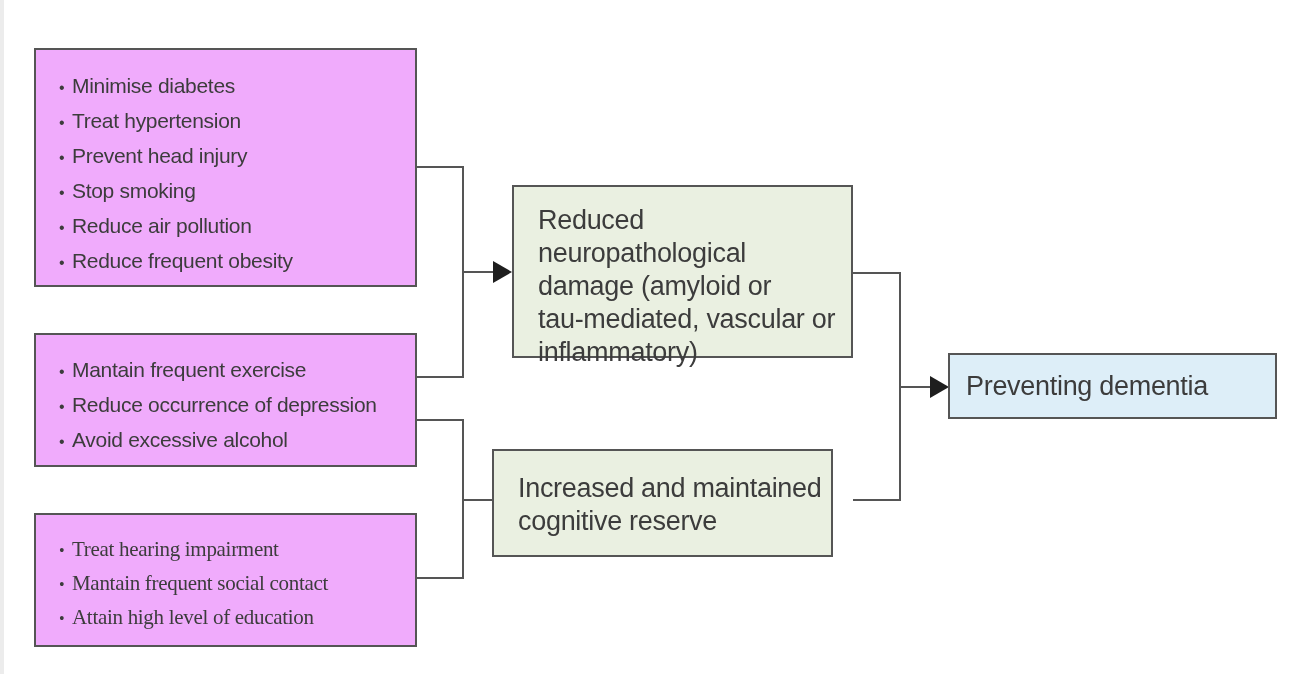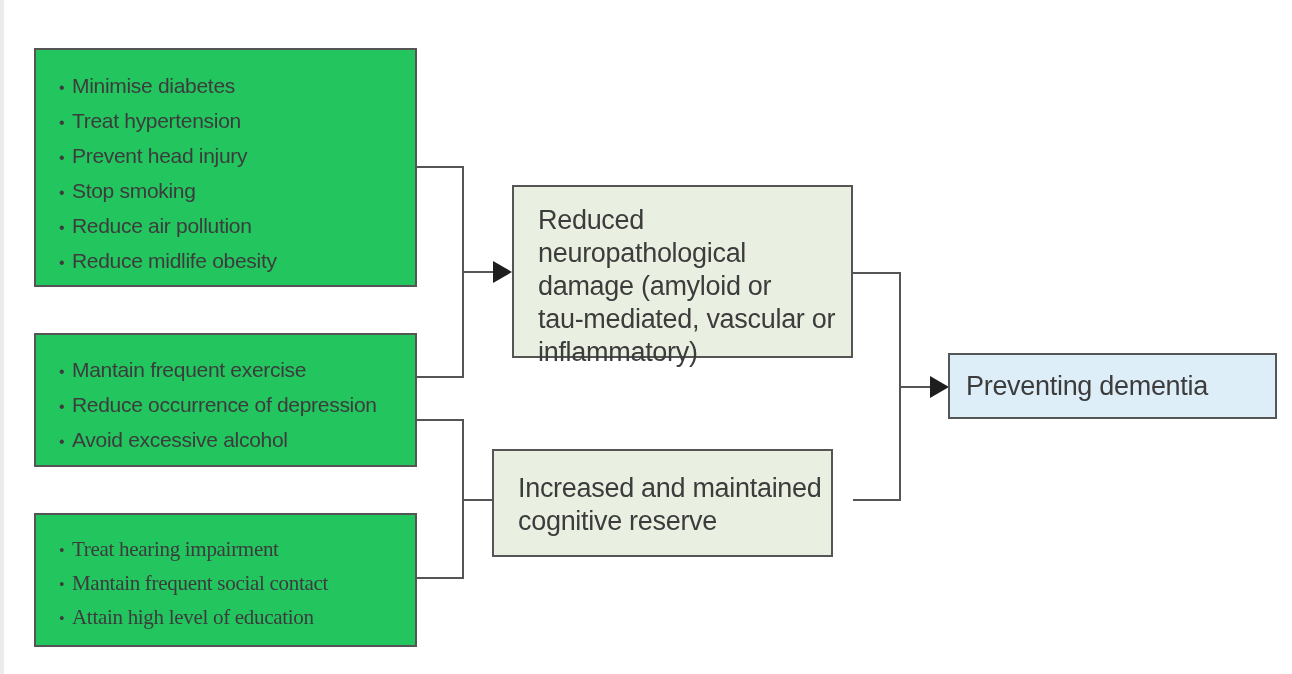--- a/index.html
+++ b/index.html
@@ -5,21 +5,21 @@
     html, body { margin: 0; padding: 0; }
     body {
       width: 1292px; height: 674px; position: relative; overflow: hidden;
       background: #ffffff;
       font-family: "Liberation Sans", "DejaVu Sans", sans-serif;
       color: #3a3a3a;
     }
     .edge-strip { position: absolute; left: 0; top: 0; width: 4px; height: 674px; background: #ececec; }
     .box {
       position: absolute; box-sizing: border-box;
-      border: 2px solid #555555; background: #22c55e;
+      border: 2px solid #555555; background: #f0abfc;
     }
     .box ul { list-style: none; margin: 0; padding: 0; }
     .box li {
       font-size: 21px; line-height: 33px; letter-spacing: -0.3px;
       white-space: nowrap; color: #3c3c3c;
     }
     .box li::before { content: "\2022"; display: inline-block; width: 13px; font-size: 16px; }
     .box-a { left: 34px; top: 48px; width: 383px; height: 239px; padding: 19px 0 0 23px; }
     .box-b { left: 34px; top: 333px; width: 383px; height: 134px; padding: 18px 0 0 23px; }
     .box-c { left: 34px; top: 513px; width: 383px; height: 134px; padding: 18px 0 0 23px; font-family: Liberation Serif, serif; }
@@ -56,21 +56,21 @@
   <polygon points="930,376 949,387 930,398" fill="#1e1e1e"></polygon>
 </svg>
 
 <div class="box box-a">
   <ul>
     <li>Minimise diabetes</li>
     <li>Treat hypertension</li>
     <li>Prevent head injury</li>
     <li>Stop smoking</li>
     <li>Reduce air pollution</li>
-    <li>Reduce midlife obesity</li>
+    <li>Reduce frequent obesity</li>
   </ul>
 </div>
 
 <div class="box box-b">
   <ul>
     <li>Mantain frequent exercise</li>
     <li>Reduce occurrence of depression</li>
     <li>Avoid excessive alcohol</li>
   </ul>
 </div>

